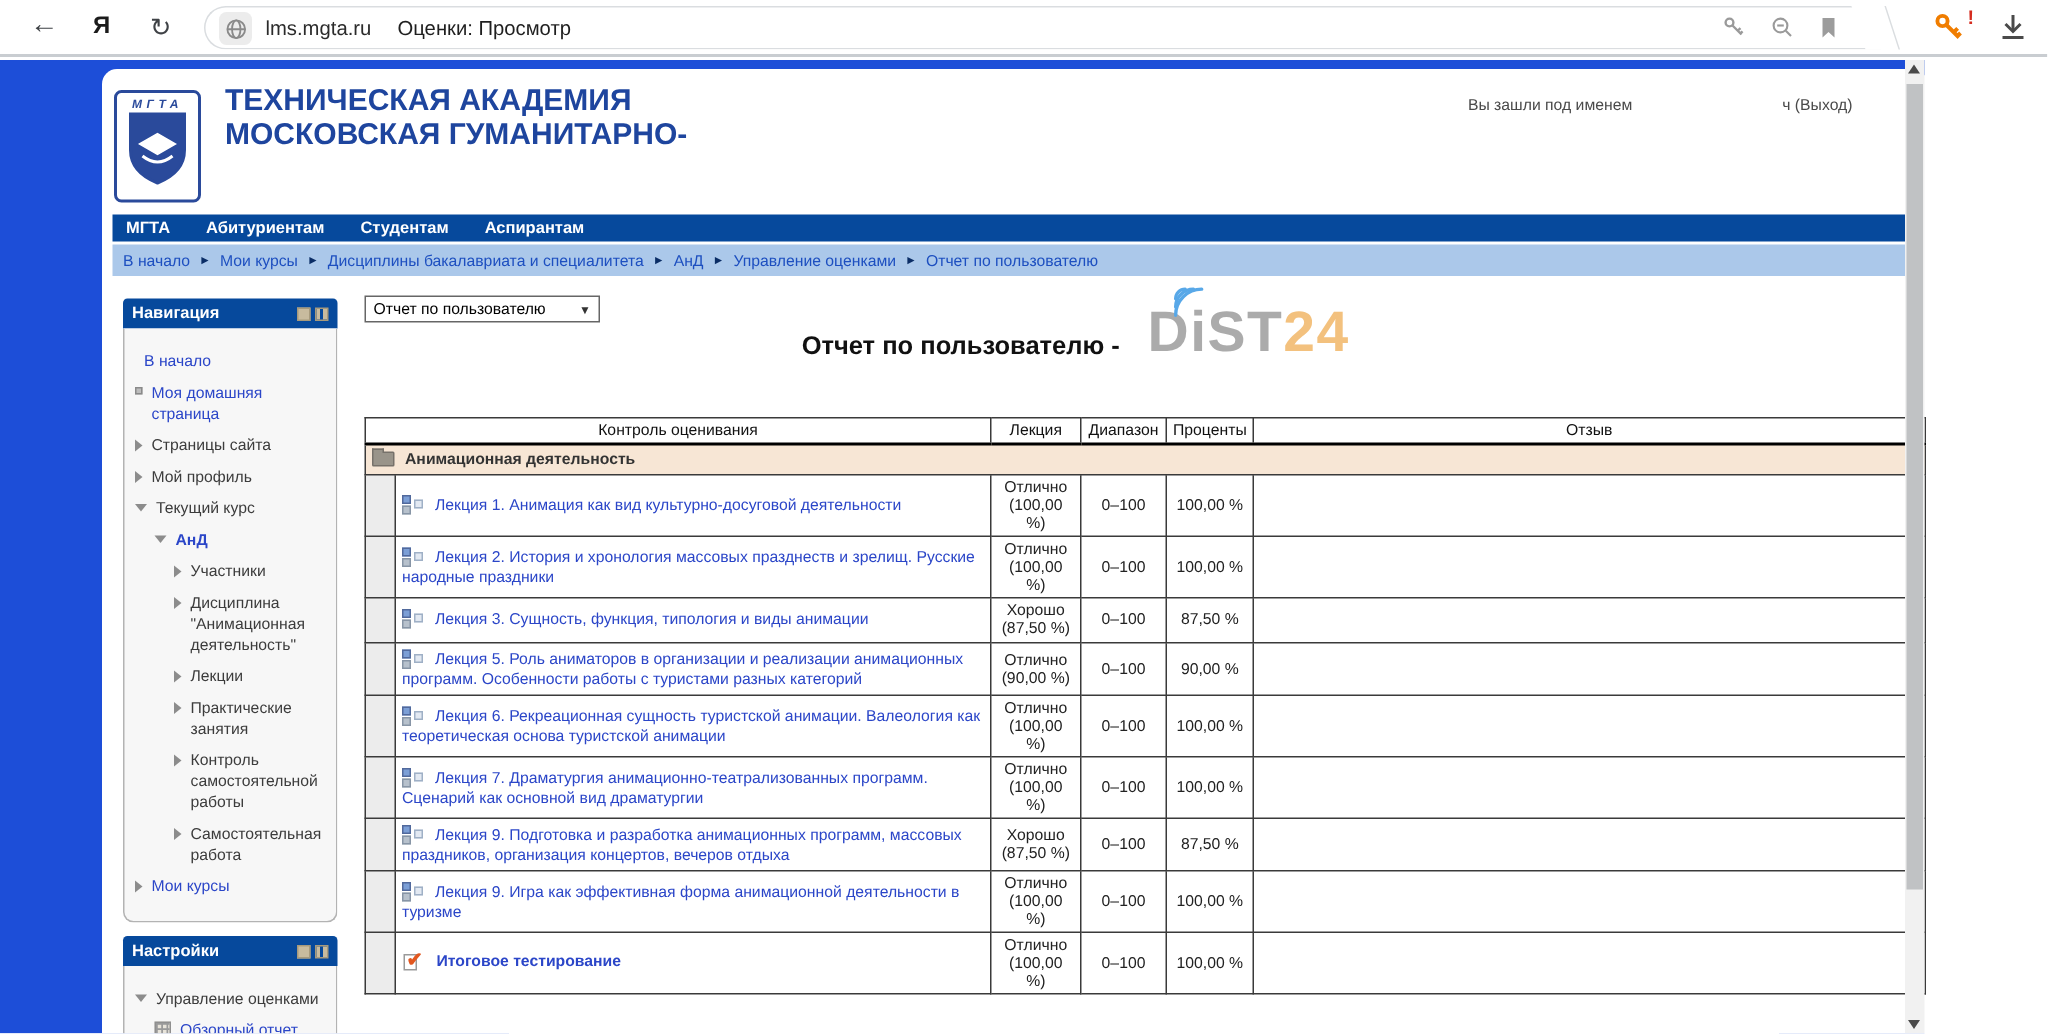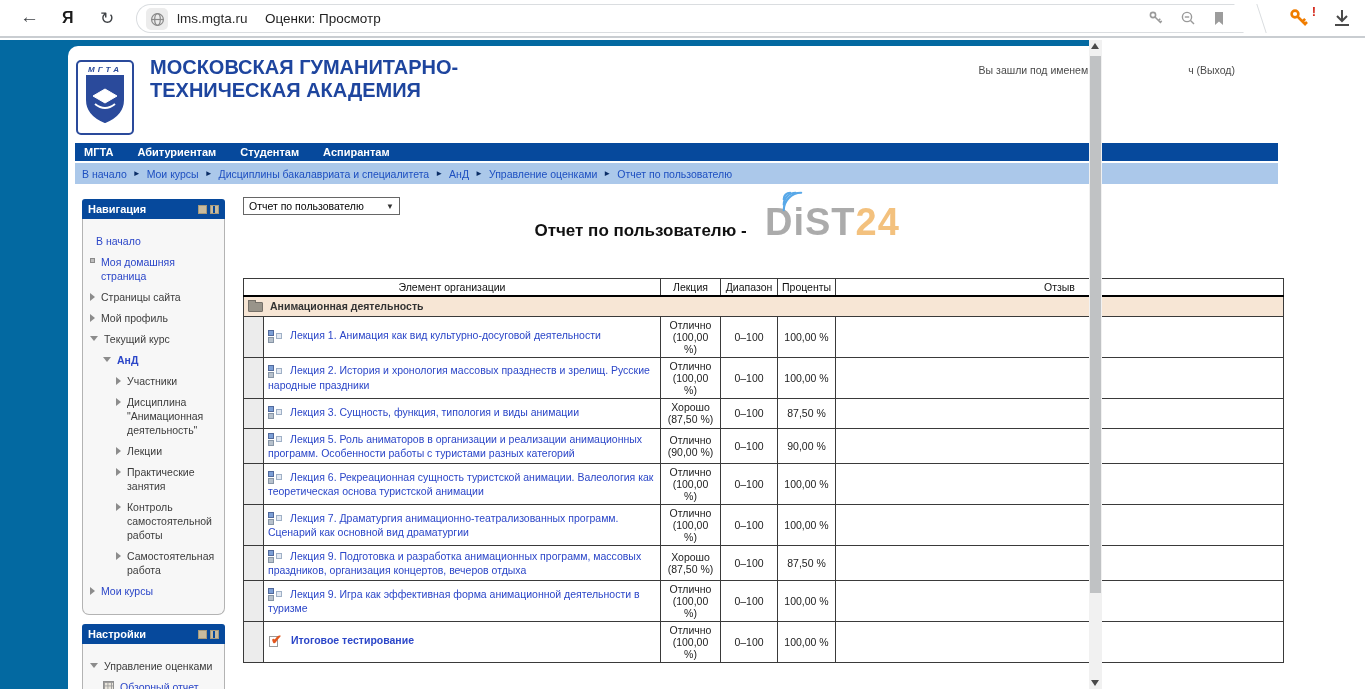--- a/index.html
+++ b/index.html
@@ -17,21 +17,21 @@
   .site-badge { position:absolute; left:9px; top:3px; width:22px; height:22px; background:#ececec; border-radius:5px; display:flex; align-items:center; justify-content:center; }
   .ob-domain { position:absolute; left:40px; top:6px; font-size:13.5px; color:#2b2b2b; }
   .ob-title { position:absolute; left:128px; top:6px; font-size:13.5px; color:#1f1f1f; }
   .ob-right { position:absolute; right:28px; top:5px; display:flex; gap:16px; align-items:center; }
   .chrome-icon { display:inline-flex; cursor:pointer; }
   .pw-alert { position:absolute; left:1288px; top:7px; cursor:pointer; }
   .pw-alert .excl { position:absolute; right:-6px; top:-3px; color:#d52b1e; font-weight:bold; font-size:13px; }
   .dl-icon { position:absolute; left:1332px; top:8px; cursor:pointer; }
 
   
-  .content { position:absolute; left:0; top:40px; width:1102px; height:649px; background:#0369a1; }
+  .content { position:absolute; left:0; top:40px; width:1283px; height:649px; background:#1d4ed8; }
   .scrollbar { position:absolute; right:0; top:0; width:13px; height:649px; background:#f1f1f1; }
   .sb-up { position:absolute; top:3px; left:2px; width:0; height:0; border-bottom:6px solid #4a4a4a; border-left:4.5px solid transparent; border-right:4.5px solid transparent; }
   .sb-down { position:absolute; bottom:3px; left:2px; width:0; height:0; border-top:6px solid #4a4a4a; border-left:4.5px solid transparent; border-right:4.5px solid transparent; }
   .sb-thumb { position:absolute; top:16px; left:1px; width:11px; height:537px; background:#c0c2c4; }
 
   
   .page { position:absolute; left:68px; top:6px; width:1217px; height:643px; background:#fff; border-radius:10px 10px 0 0; overflow:hidden; }
 
   .logo-box { position:absolute; left:8px; top:14px; width:58px; height:75px; border:2px solid #2a4a9b; border-radius:5px; background:#fff; text-align:center; }
   .logo-abbr { color:#2a4a9b; font-size:8px; font-weight:bold; font-style:italic; letter-spacing:3px; margin-top:3px; display:block; }
@@ -178,22 +178,22 @@
         <svg width="44" height="52" viewBox="0 0 44 52">
           <g fill="none" stroke="#2a4a9b" stroke-width="2">
             <path d="M4 2 h36 v24 c0 12 -8 18 -18 22 c-10 -4 -18 -10 -18 -22 z" fill="#2a4a9b"></path>
             <path d="M10 22 l12 -7 l12 7 l-12 7 z" fill="#fff" stroke="#fff" stroke-width="1"></path>
             <path d="M12 30 q10 8 20 0" stroke="#fff" stroke-width="2"></path>
           </g>
         </svg>
       </div>
 
       <div class="uni-title">
+        <div>ТЕХНИЧЕСКАЯ АКАДЕМИЯ</div>
         <div>МОСКОВСКАЯ ГУМАНИТАРНО-</div>
-        <div>ТЕХНИЧЕСКАЯ АКАДЕМИЯ</div>
       </div>
 
       <div class="login">
         <span>Вы зашли под именем</span>
         <span class="login-gap"></span>
         <span>ч (Выход)</span>
       </div>
 
       <div class="navbar" id="navbar">
           <span class="nav-item">МГТА</span>
@@ -333,21 +333,21 @@
           <colgroup>
             <col style="width:20px">
               <col style="width:397px">
               <col style="width:60px">
             <col style="width:57px">
               <col style="width:58px">
               <col style="width:448px">
           </colgroup>
         <thead>
               <tr>
-                <th colspan="2">Элемент организации</th>
+                <th colspan="2">Контроль оценивания</th>
                 <th>Лекция</th>
                 <th>Диапазон</th>
                 <th>Проценты</th>
                 <th>Отзыв</th>
               </tr>
             </thead>
             <tbody>
               <tr class="category">
                 <td colspan="6"><span class="ticon icon-folder"></span><span>Анимационная деятельность</span></td>
               </tr>

